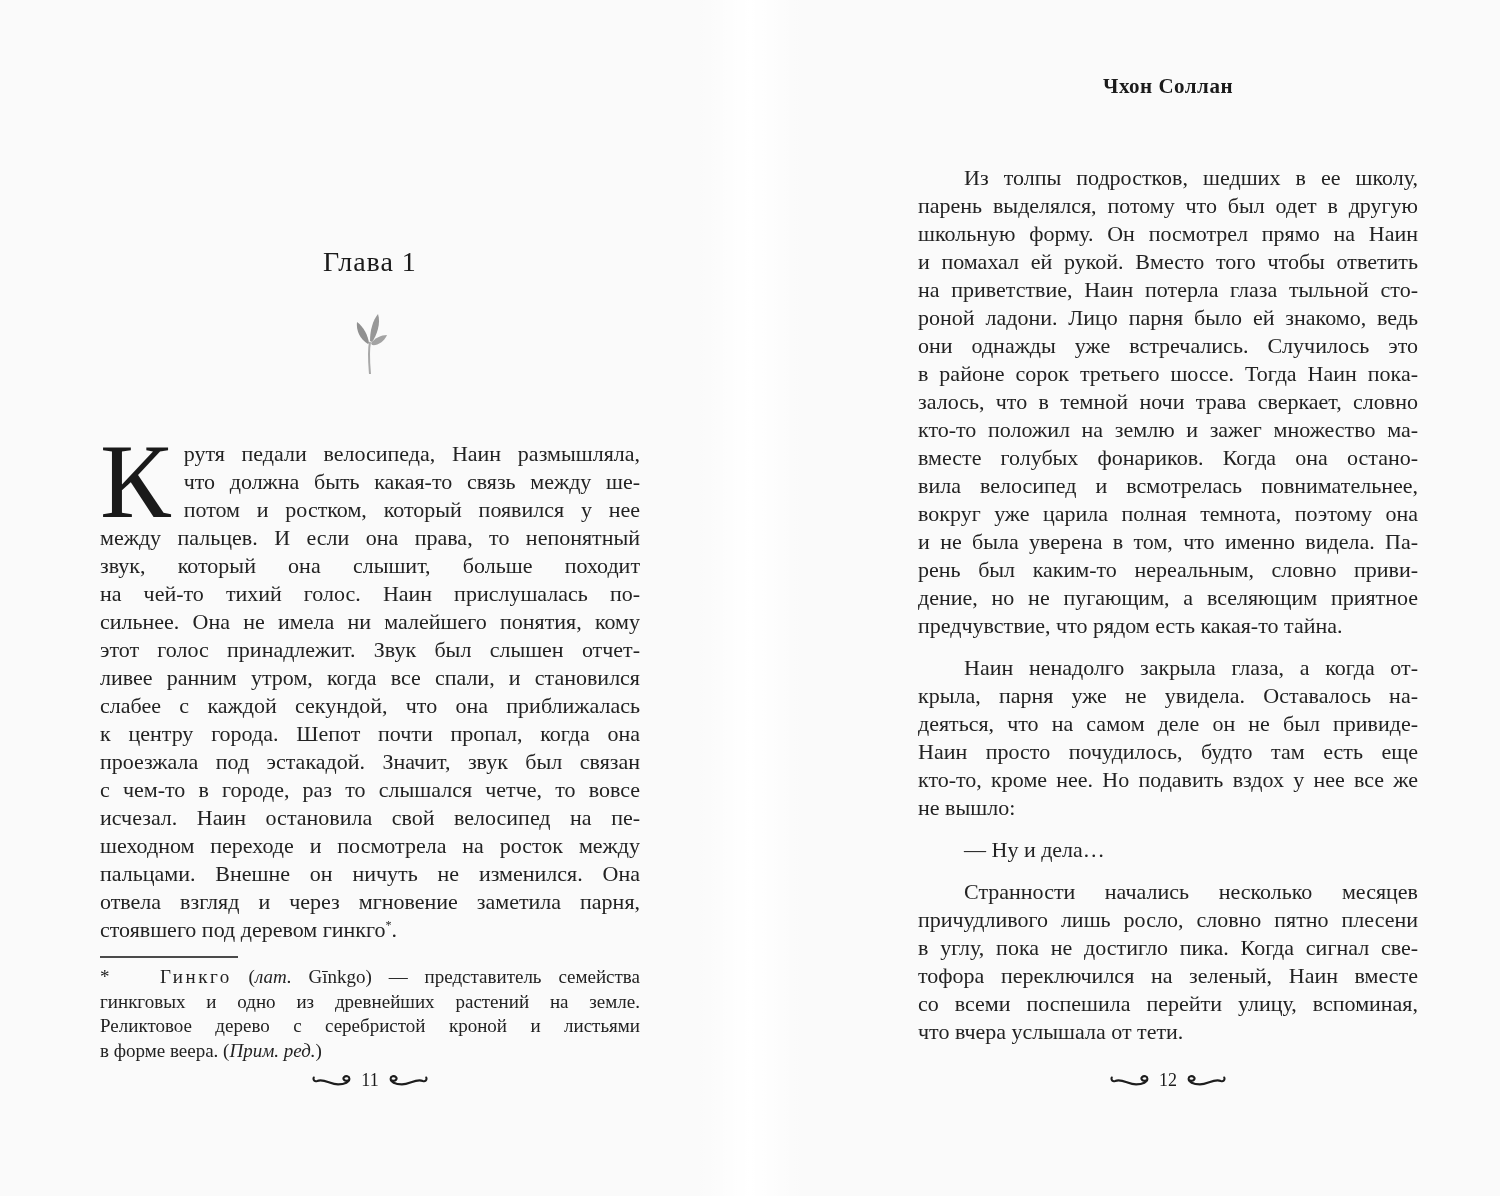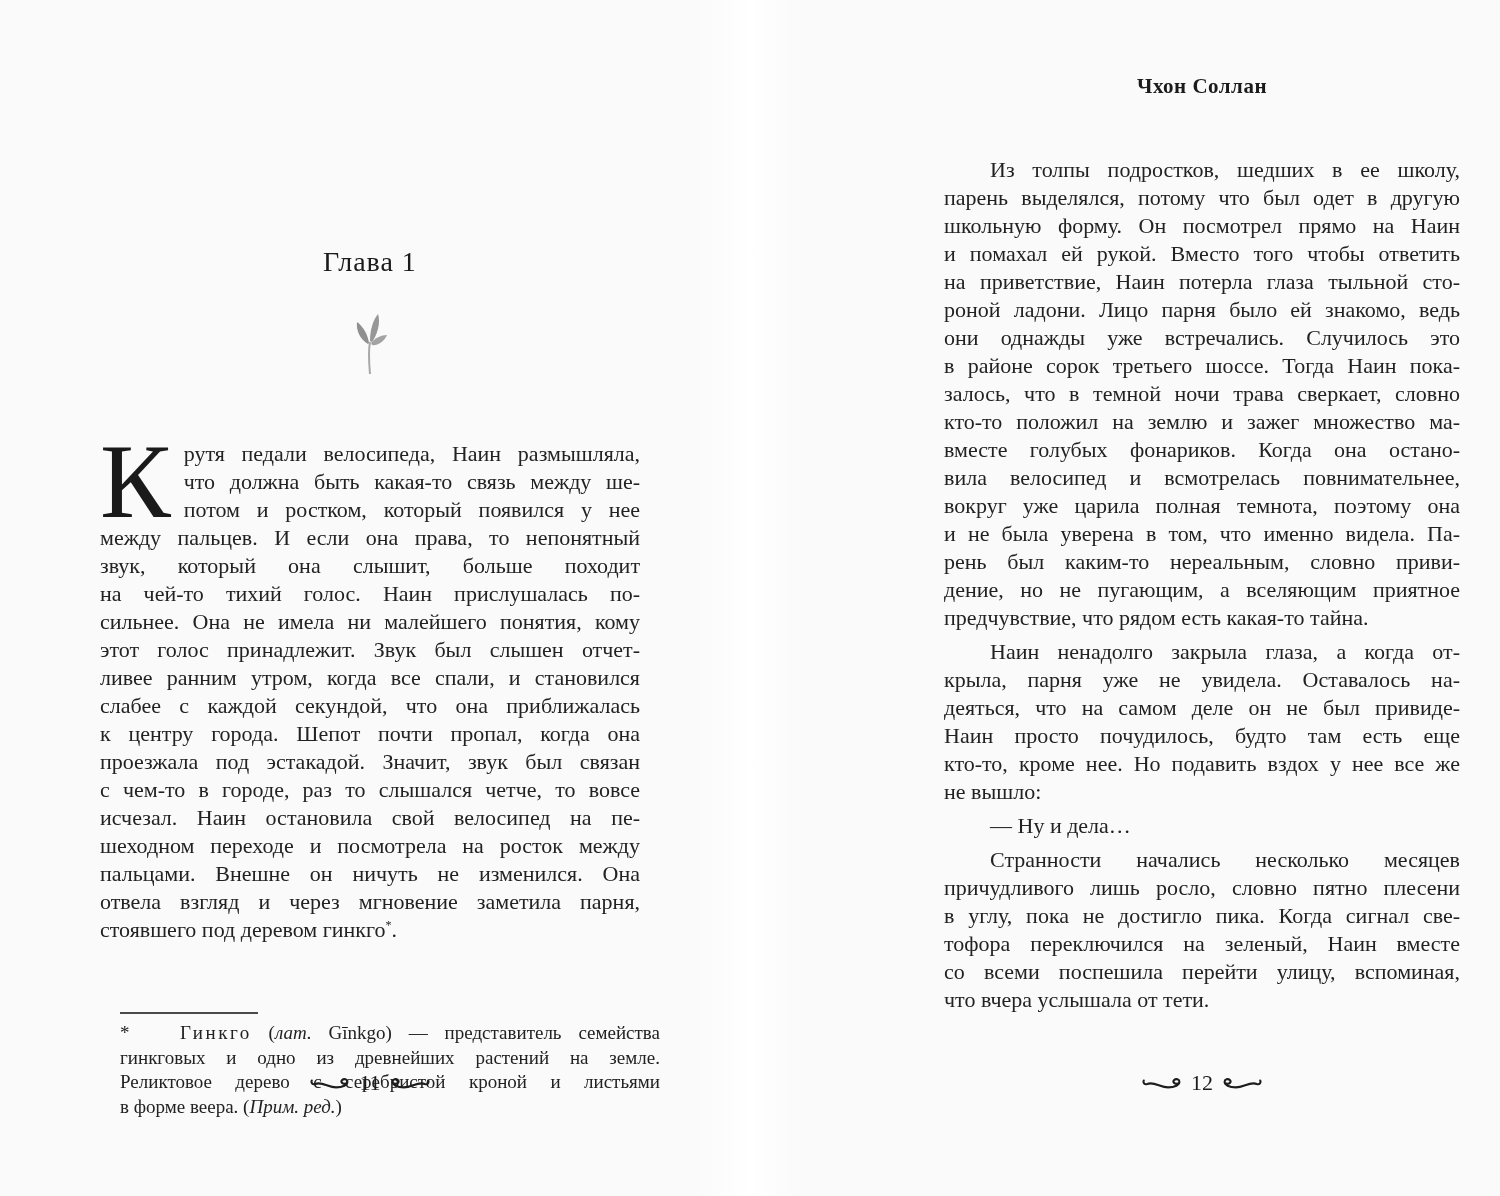--- a/index.html
+++ b/index.html
@@ -5,47 +5,47 @@
   html,body{margin:0;padding:0;}
   body{
     width:1500px;height:1196px;position:relative;overflow:hidden;
     background:#fafafa;color:#222;
     font-family:"Liberation Serif", serif;
   }
   .gutter{position:absolute;left:695px;top:0;width:110px;height:1196px;
     background:linear-gradient(90deg,rgba(255,255,255,0),#ffffff 50%,rgba(255,255,255,0));}
   .page{position:absolute;top:0;height:1196px;}
   .page-left{left:100px;width:540px;}
-  .page-right{left:938px;width:528px;text-decoration:underline;}
+  .page-right{left:904px;width:528px;text-decoration:underline;}
 
   .chapter-title{position:absolute;top:246px;width:100%;text-align:center;
     font-size:28px;letter-spacing:1px;color:#1b1b1b;}
   .ornament{position:absolute;top:312px;width:100%;text-align:center;}
 
   .left-body{position:absolute;top:440px;width:100%;}
   .dropcap{float:left;font-size:106px;line-height:84px;padding:0 13px 0 0;color:#1a1a1a;}
 
   .bl{font-size:22px;line-height:28px;text-align:justify;text-align-last:justify;}
   .bl.last{text-align-last:left;}
   .bl.indent{padding-left:46px;}
   .lsp{letter-spacing:2.5px;}
   sup{font-size:0.55em;line-height:0;}
 
-  .footnote{position:absolute;top:1012px;width:100%;margin-left:20px;}
+  .footnote{position:absolute;top:956px;width:100%;}
   .fn-rule{width:138px;border:0;border-top:2px solid #4a4a4a;margin:0 0 7px 0;}
   .footnote .bl{font-size:19px;line-height:24.5px;}
 
   .running-head{position:absolute;top:74px;width:100%;text-align:center;
     font-size:21px;font-weight:bold;letter-spacing:0.5px;color:#1b1b1b;}
   .right-body{position:absolute;top:150px;width:100%;}
-  .para{margin:6px;}
+  .para{margin:14px;}
 
   .pagenum-row{position:absolute;top:1070px;width:100%;
     display:flex;align-items:center;justify-content:center;gap:9px;}
-  .pagenum{font-size:22px;color:#1b1b1b;}
+  .pagenum{font-size:18px;color:#1b1b1b;}
   .flourish{display:block;}
   .flourish.right{transform:scaleX(-1);}
 </style>
 </head>
 <body>
 
 <div class="gutter"></div>
 
 <div class="page page-left">
   <div class="chapter-title">Глава 1</div>

